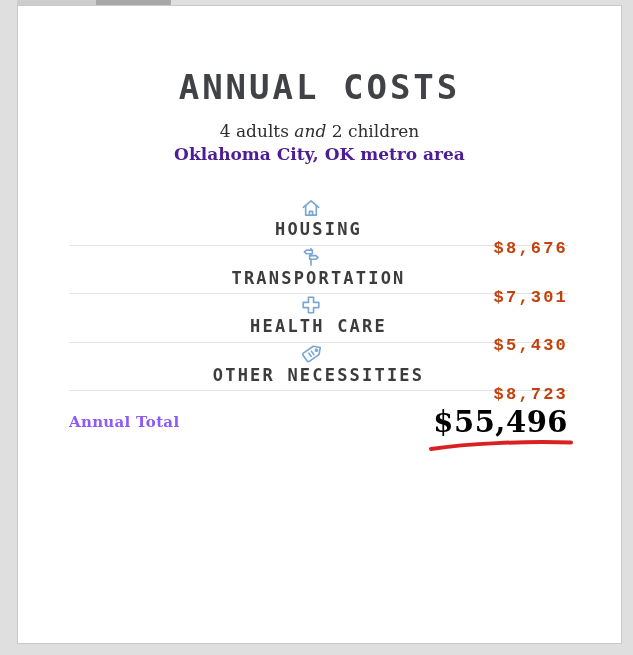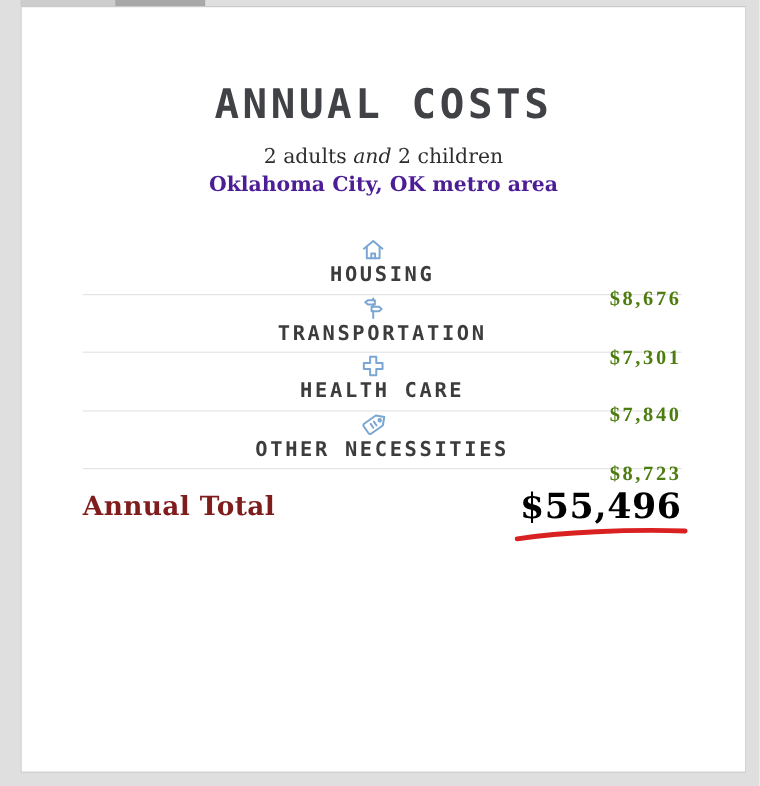--- a/index.html
+++ b/index.html
@@ -44,48 +44,48 @@
     flex-direction:column;
   }
   .cost-icon { width:22px; height:22px; margin-right:15px; flex:0 0 auto; display:flex; }
   .cost-icon svg { width:22px; height:22px; }
   .cost-label {
     font-family:"DejaVu Sans Mono", monospace;
     font-size:17px; letter-spacing:2.2px; color:#3c3c3c; font-weight:bold;
     flex:1 1 auto;
   }
   .cost-value {
-    font-family:Liberation Serif, serif;
-    font-size:17px; letter-spacing:2.2px; color:#4d7c0f; font-weight:bold;
+    font-family:Liberation Mono, monospace;
+    font-size:17px; letter-spacing:2.2px; color:#c2410c; font-weight:bold;
     margin-left:auto;
   }
 
   .total-row {
     margin:0 53px 0 51px; height:58px;
     display:flex; align-items:center; padding-top:2px;
   }
-  .total-label { font-size:22px; font-weight:bold; color:#7f1d1d; letter-spacing:0.3px; }
+  .total-label { font-size:15px; font-weight:bold; color:#8b5cf6; letter-spacing:0.3px; }
   .total-value {
     margin-left:auto; font-size:29px; font-weight:bold; color:#000000;
     position:relative; display:inline-block; letter-spacing:0.5px;
   }
   .total-underline { position:absolute; left:-5px; bottom:-13px; }
 </style>
 </head>
 <body>
 
 <div class="tab-frag left"></div>
 <div class="tab-frag right"></div>
 
 <div class="card">
 
   <div class="header">
     <div class="title">ANNUAL COSTS</div>
     <div class="subtitle">
-      <span>2 adults </span><span class="conj">and</span><span> 2 children</span>
+      <span>4 adults </span><span class="conj">and</span><span> 2 children</span>
     </div>
     <div class="location">Oklahoma City, OK metro area</div>
   </div>
 
   <div class="costs-table">
       <div class="cost-row">
       <span class="cost-icon">
           <svg viewBox="0 0 24 24" fill="none" stroke="#79a6d2" stroke-width="1.8" stroke-linecap="round" stroke-linejoin="round">
             <path d="M3.6 11.2 L12 4.2 L20.4 11.2"></path>
             <path d="M6.2 9.4 V19.8 H17.8 V9.4"></path>
@@ -108,21 +108,21 @@
       <span class="cost-label">TRANSPORTATION</span>
       <span class="cost-value">$7,301</span>
     </div>
       <div class="cost-row">
       <span class="cost-icon">
           <svg viewBox="0 0 24 24" fill="none" stroke="#79a6d2" stroke-width="1.8" stroke-linecap="round" stroke-linejoin="round">
             <path d="M9.2 3.5h5.6v5.7h5.7v5.6h-5.7v5.7H9.2v-5.7H3.5V9.2h5.7z"></path>
           </svg>
         </span>
       <span class="cost-label">HEALTH CARE</span>
-      <span class="cost-value">$7,840</span>
+      <span class="cost-value">$5,430</span>
     </div>
       <div class="cost-row">
       <span class="cost-icon">
           <svg viewBox="0 0 24 24" fill="none" stroke="#79a6d2" stroke-width="1.8" stroke-linecap="round" stroke-linejoin="round">
             <g transform="rotate(10 12 12)">
               <path d="M12.9 3.3h7.8v7.8l-9.2 9.2a1.6 1.6 0 0 1-2.3 0l-5.5-5.5a1.6 1.6 0 0 1 0-2.3z"></path>
               <circle cx="17.1" cy="6.9" r="1.1"></circle>
               <path d="M9.6 11.6l3 3"></path>
               <path d="M12.1 9.1l3 3"></path>
             </g>

